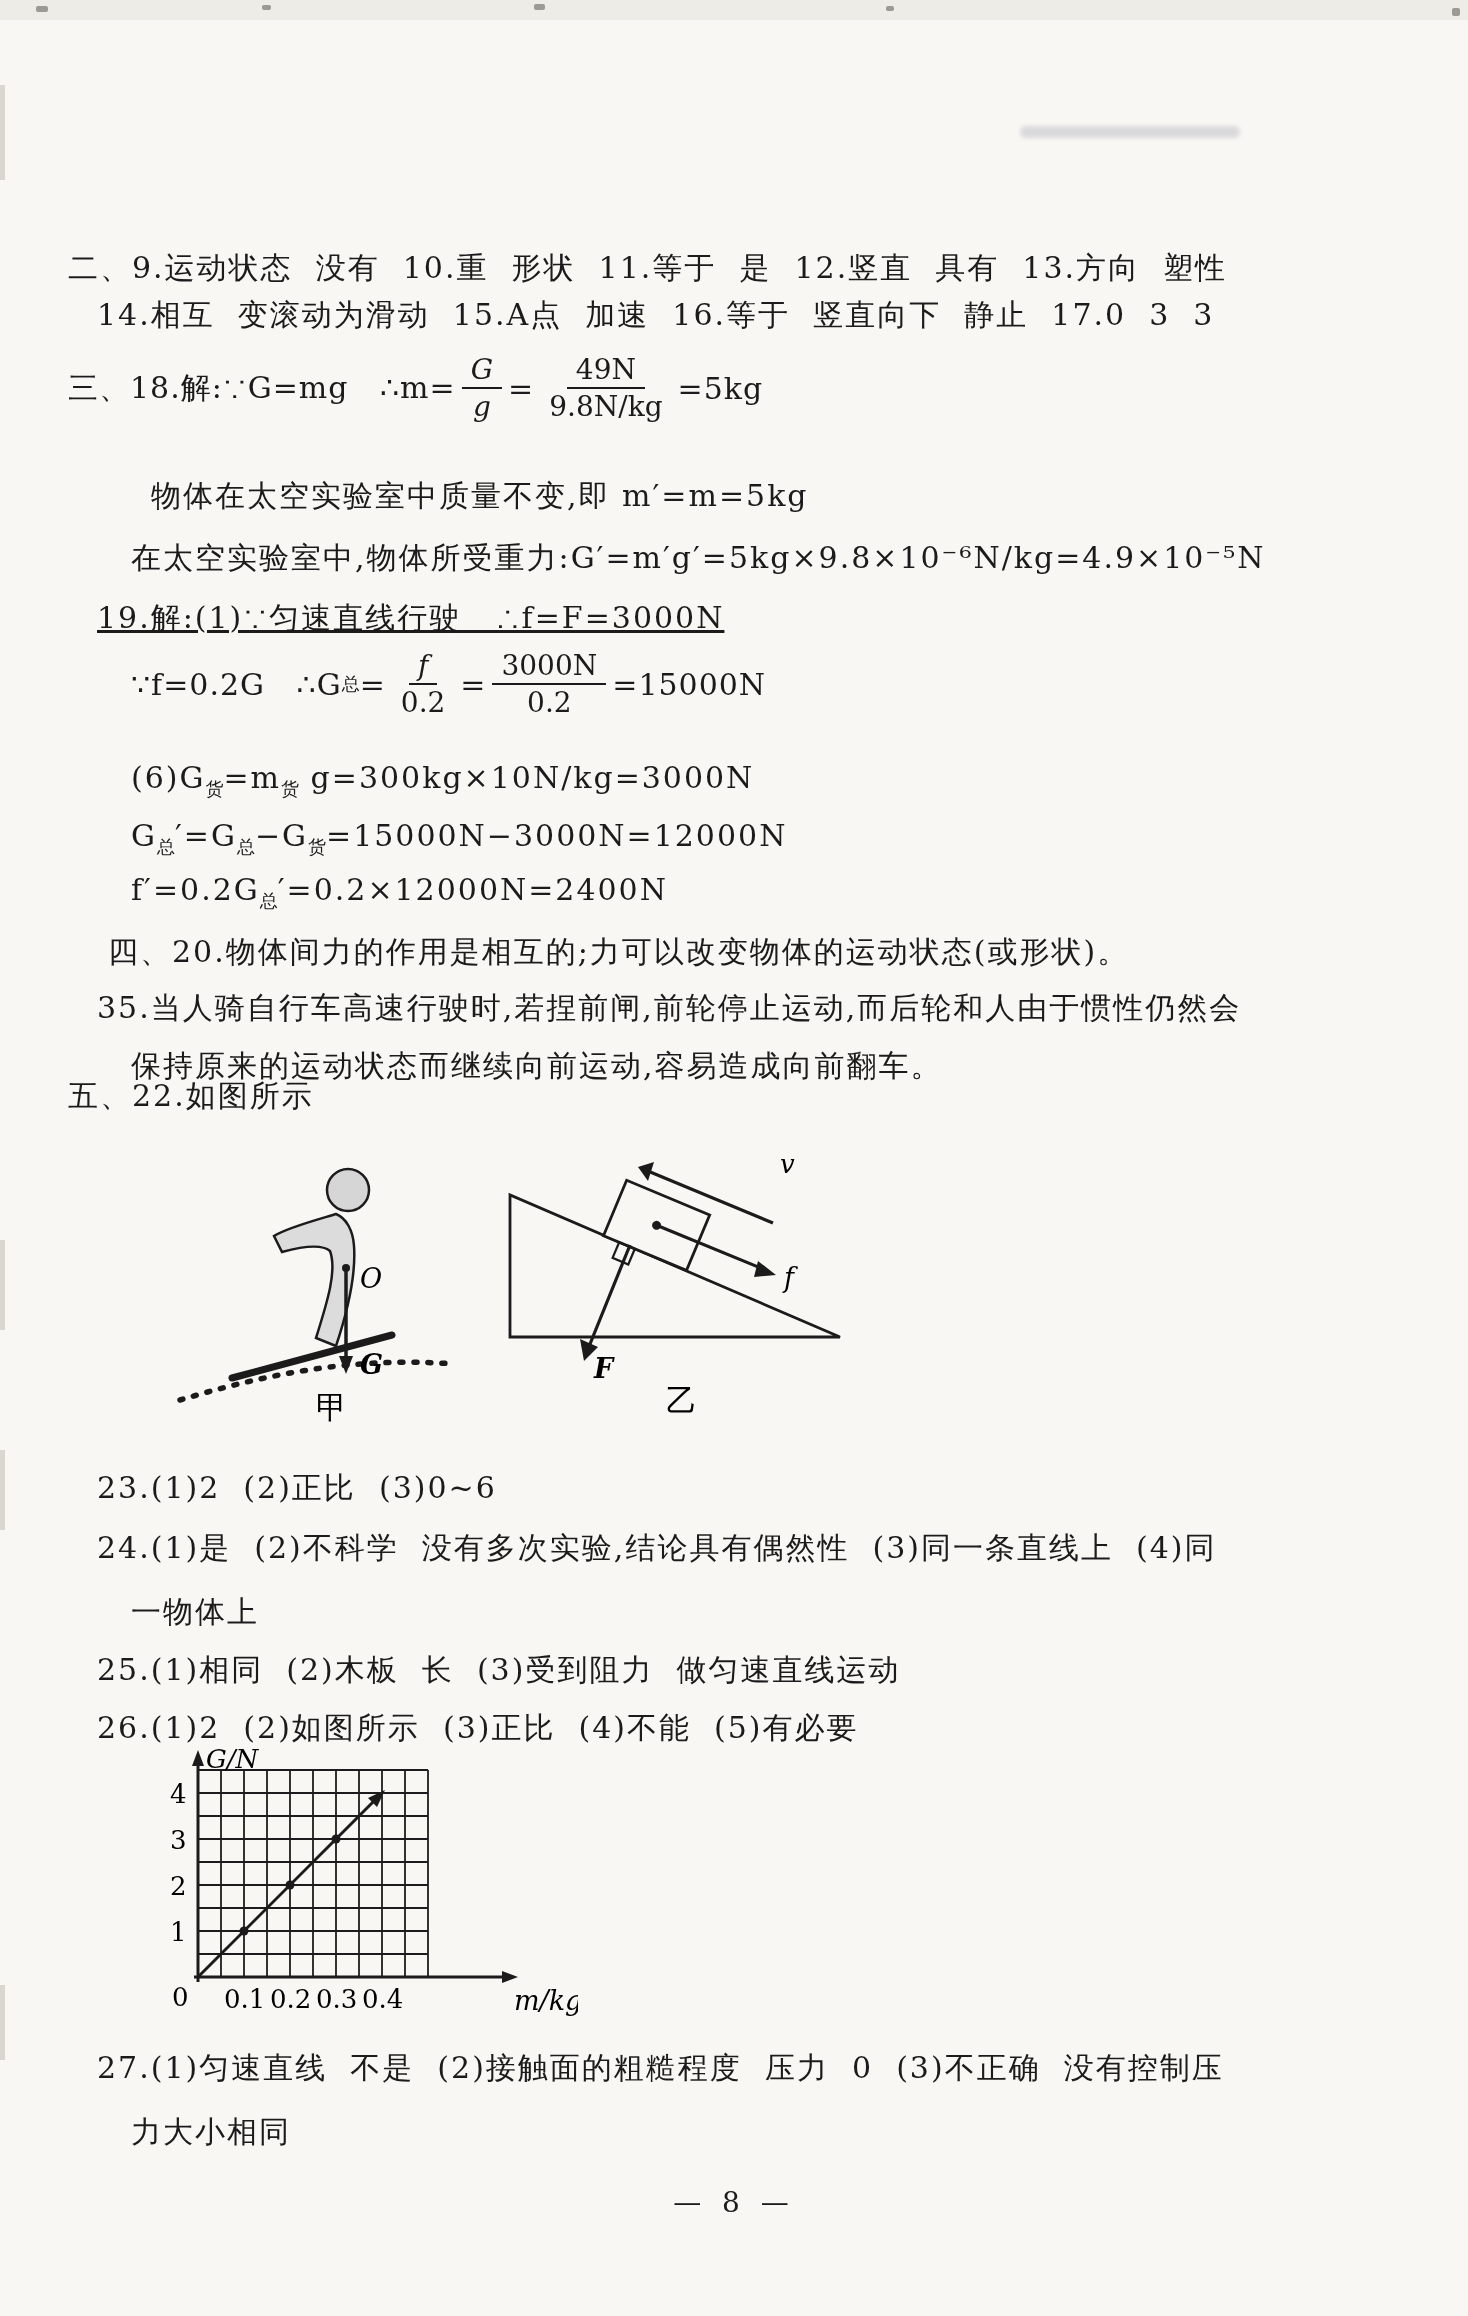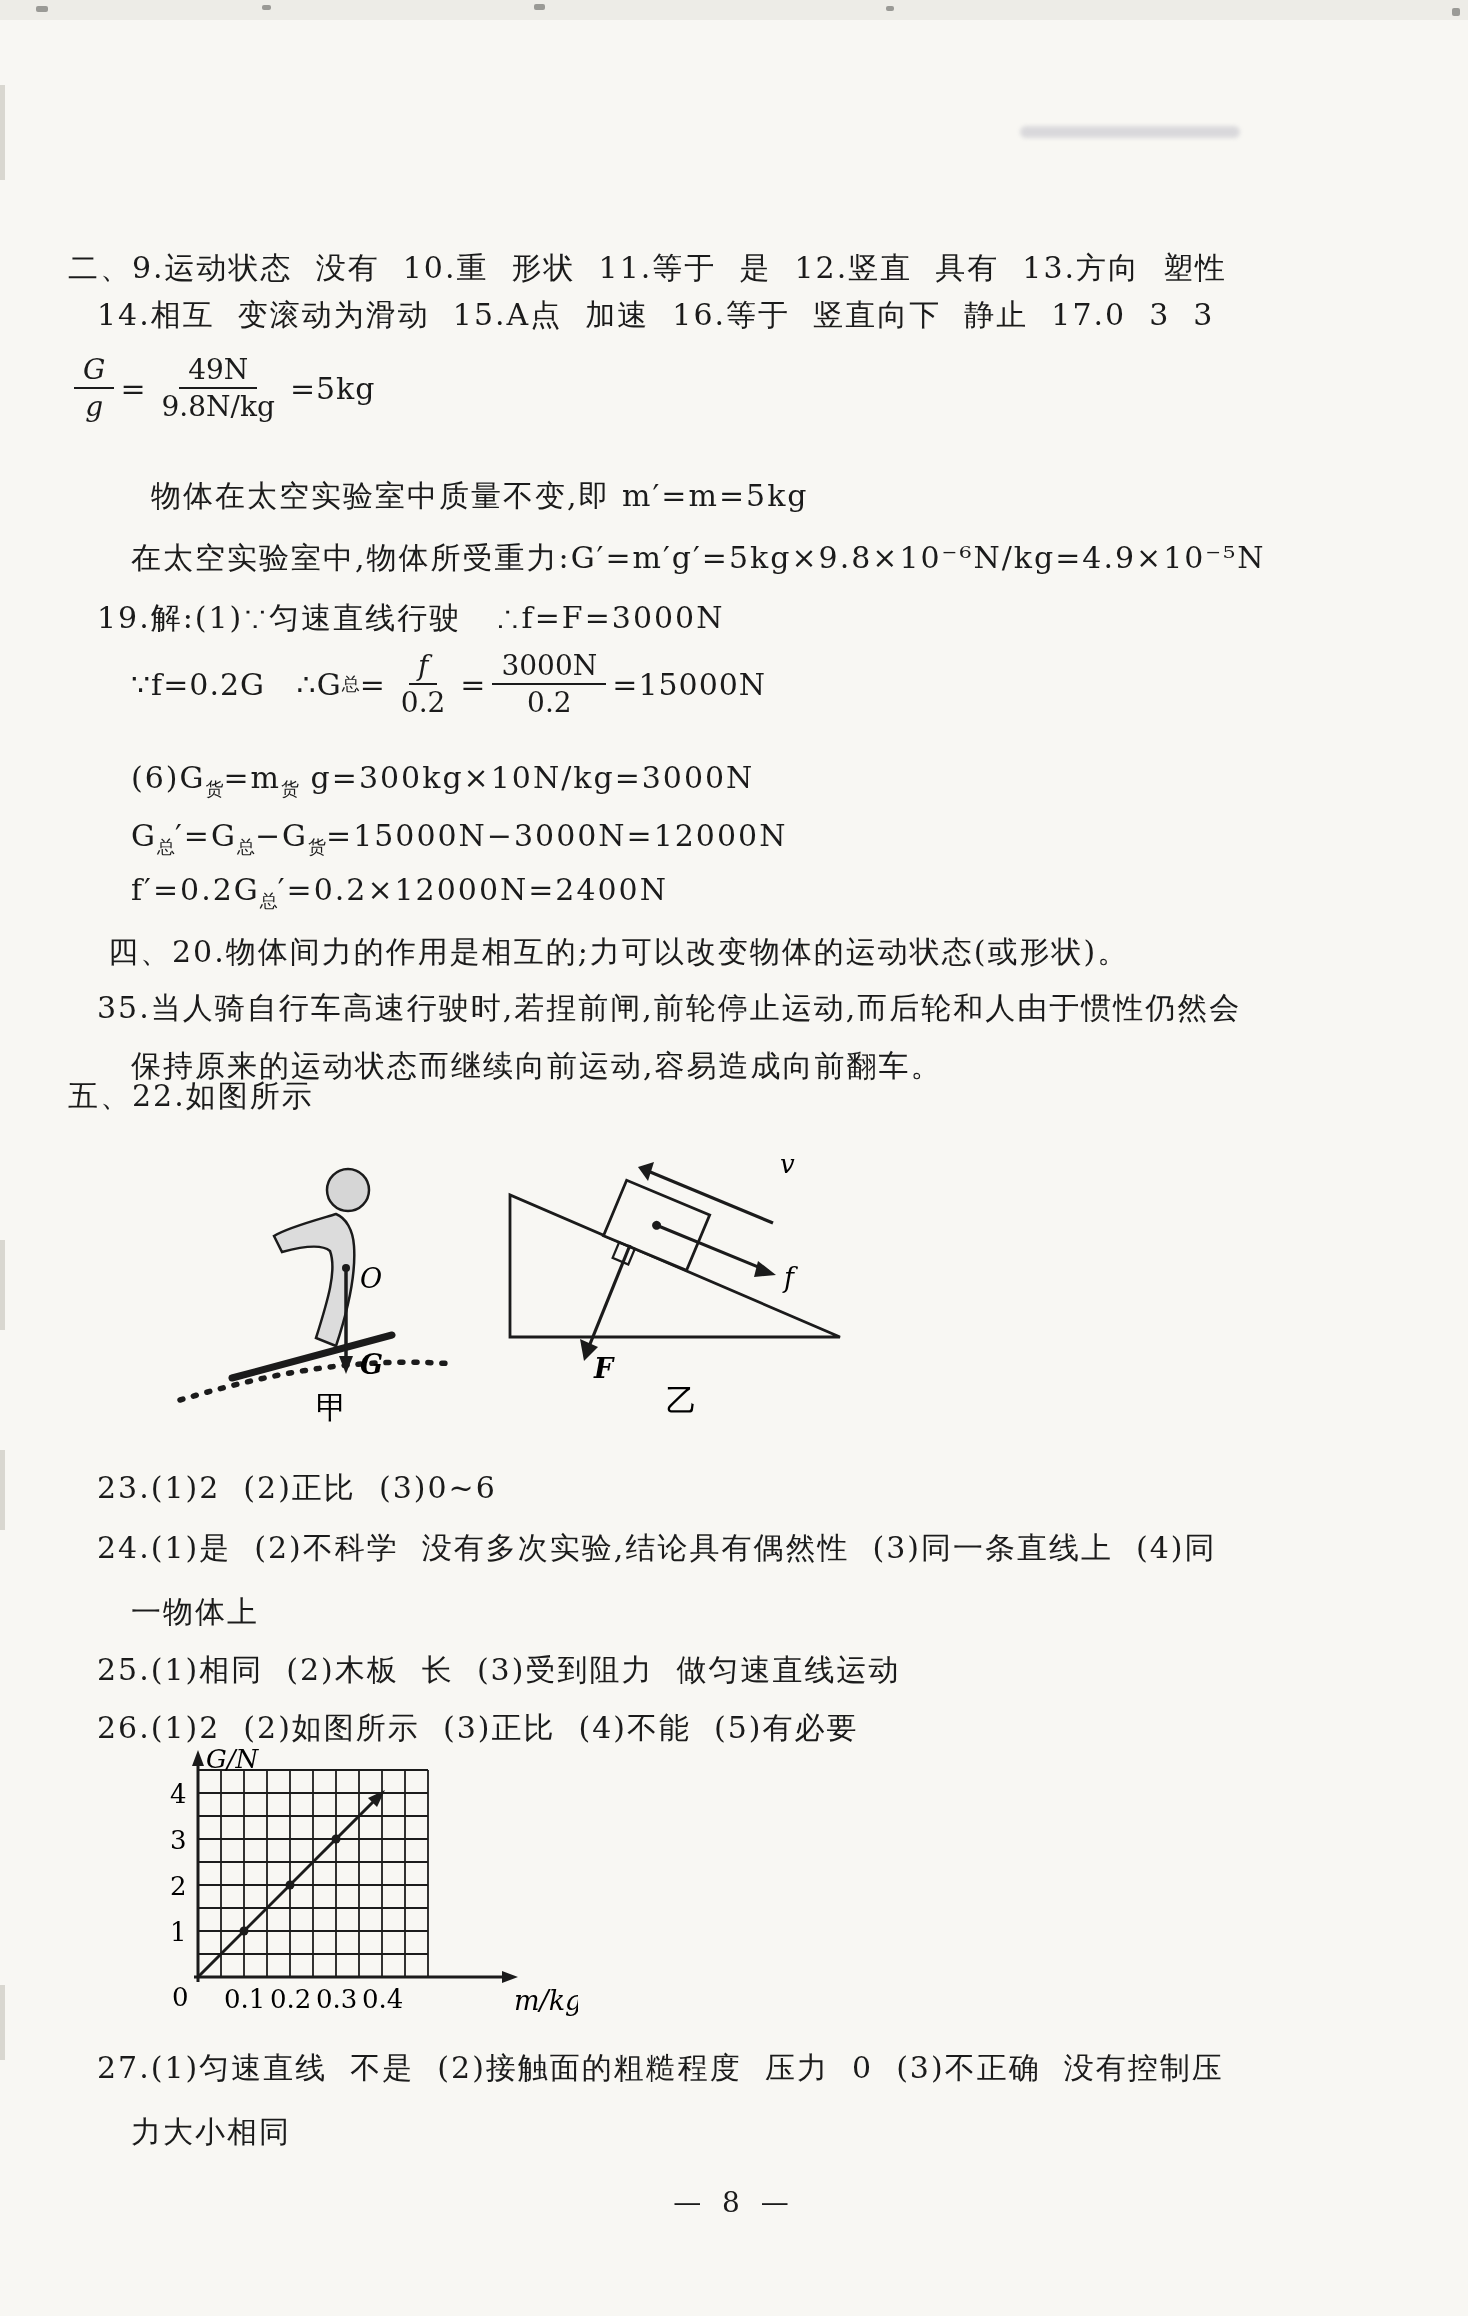--- a/index.html
+++ b/index.html
@@ -37,26 +37,26 @@
 <div class="scan-smudge"></div>
 <div class="edge-mark" style="top:85px;height:95px;"></div>
 <div class="edge-mark" style="top:1240px;height:90px;"></div>
 <div class="edge-mark" style="top:1450px;height:80px;"></div>
 <div class="edge-mark" style="top:1985px;height:75px;"></div>
 
 <div class="line" style="left:68px;top:248px;">二、9.运动状态  没有  10.重  形状  11.等于  是  12.竖直  具有  13.方向  塑性</div>
 <div class="line" style="left:97px;top:295px;">14.相互  变滚动为滑动  15.A点  加速  16.等于  竖直向下  静止  17.0  3  3</div>
 
 <div class="eqline" style="left:68px;top:352px;">
-  <span class="frac"><span class="num it">G</span><span class="den it">g</span></span><span>=</span><span class="frac"><span class="num">49N</span><span class="den">9.8N/kg</span></span><span>=5kg</span>
+  <span>三、18.解:∵G=mg   ∴m=</span><span class="frac"><span class="num it">G</span><span class="den it">g</span></span><span>=</span><span class="frac"><span class="num">49N</span><span class="den">9.8N/kg</span></span><span>=5kg</span>
 </div>
 <div class="line" style="left:131px;top:476px;margin-left:20px;">物体在太空实验室中质量不变,即 m′=m=5kg</div>
 <div class="line" style="left:131px;top:538px;">在太空实验室中,物体所受重力:G′=m′g′=5kg×9.8×10⁻⁶N/kg=4.9×10⁻⁵N</div>
 
-<div class="line" style="left:97px;top:598px;">19.解:(1)∵匀速直线行驶   ∴f=F=3000N</div>
+<div class="line" style="left:97px;top:598px;text-decoration:underline;">19.解:(1)∵匀速直线行驶   ∴f=F=3000N</div>
 <div class="eqline" style="left:131px;top:648px;">
   <span>∵f=0.2G   ∴G</span><span class="sub">总</span><span>=</span><span class="frac"><span class="num it">f</span><span class="den">0.2</span></span><span>=</span><span class="frac"><span class="num">3000N</span><span class="den">0.2</span></span><span>=15000N</span>
 </div>
 <div class="line" style="left:131px;top:760px;"><span>(6)G</span><span class="sub">货</span><span>=m</span><span class="sub">货</span><span> g=300kg×10N/kg=3000N</span></div>
 <div class="line" style="left:131px;top:818px;"><span>G</span><span class="sub">总</span><span>′=G</span><span class="sub">总</span><span>−G</span><span class="sub">货</span><span>=15000N−3000N=12000N</span></div>
 <div class="line" style="left:131px;top:872px;"><span>f′=0.2G</span><span class="sub">总</span><span>′=0.2×12000N=2400N</span></div>
 
 <div class="line" style="left:68px;top:932px;margin-left:40px;">四、20.物体间力的作用是相互的;力可以改变物体的运动状态(或形状)。</div>
 <div class="line" style="left:97px;top:988px;">35.当人骑自行车高速行驶时,若捏前闸,前轮停止运动,而后轮和人由于惯性仍然会</div>
 <div class="line" style="left:131px;top:1046px;">保持原来的运动状态而继续向前运动,容易造成向前翻车。</div>

